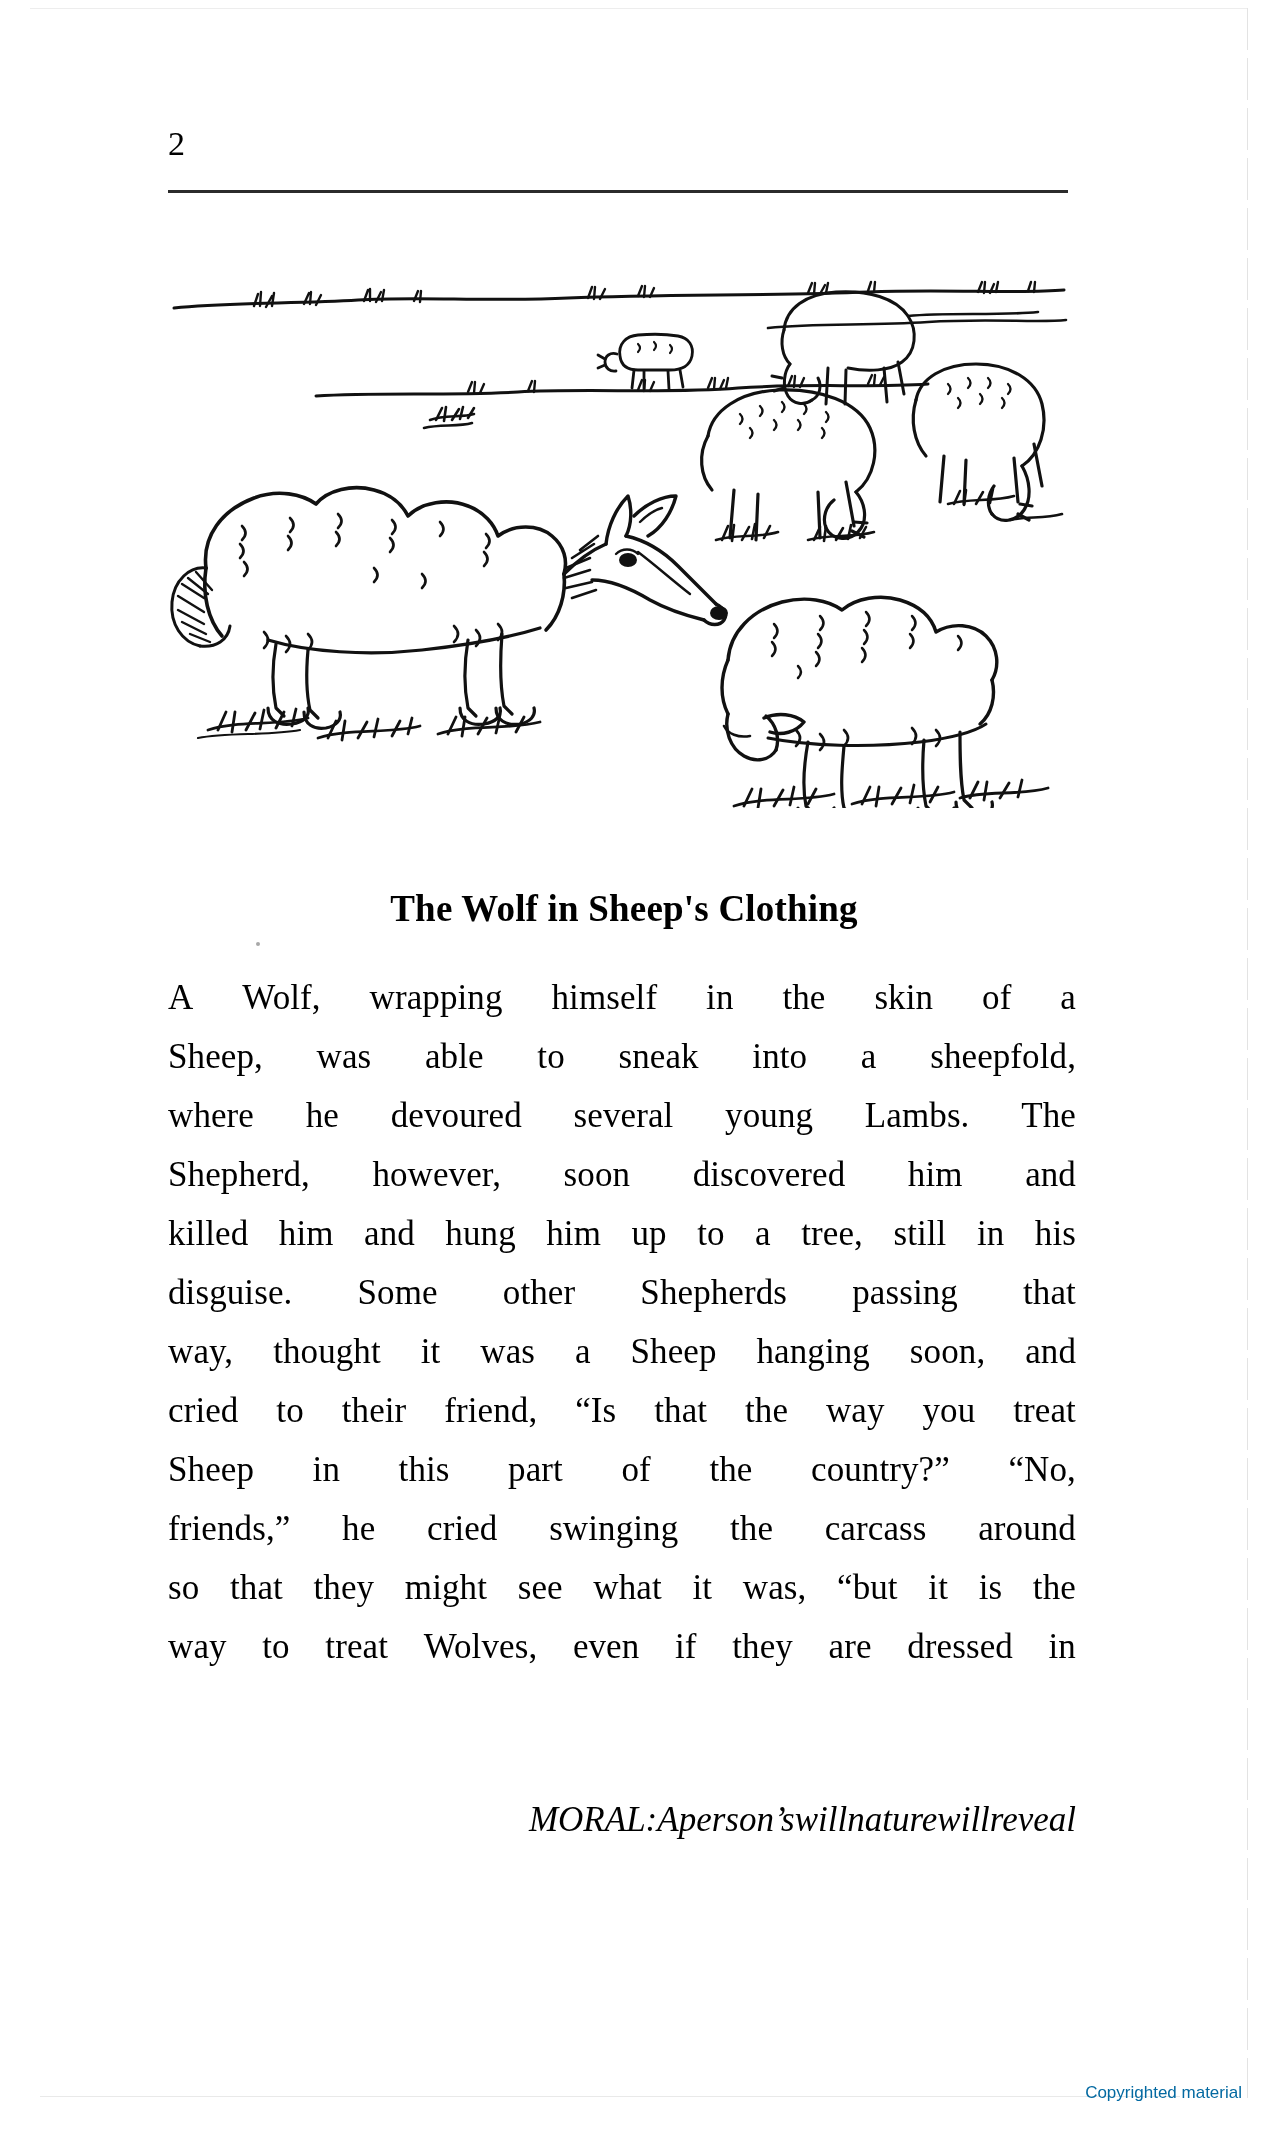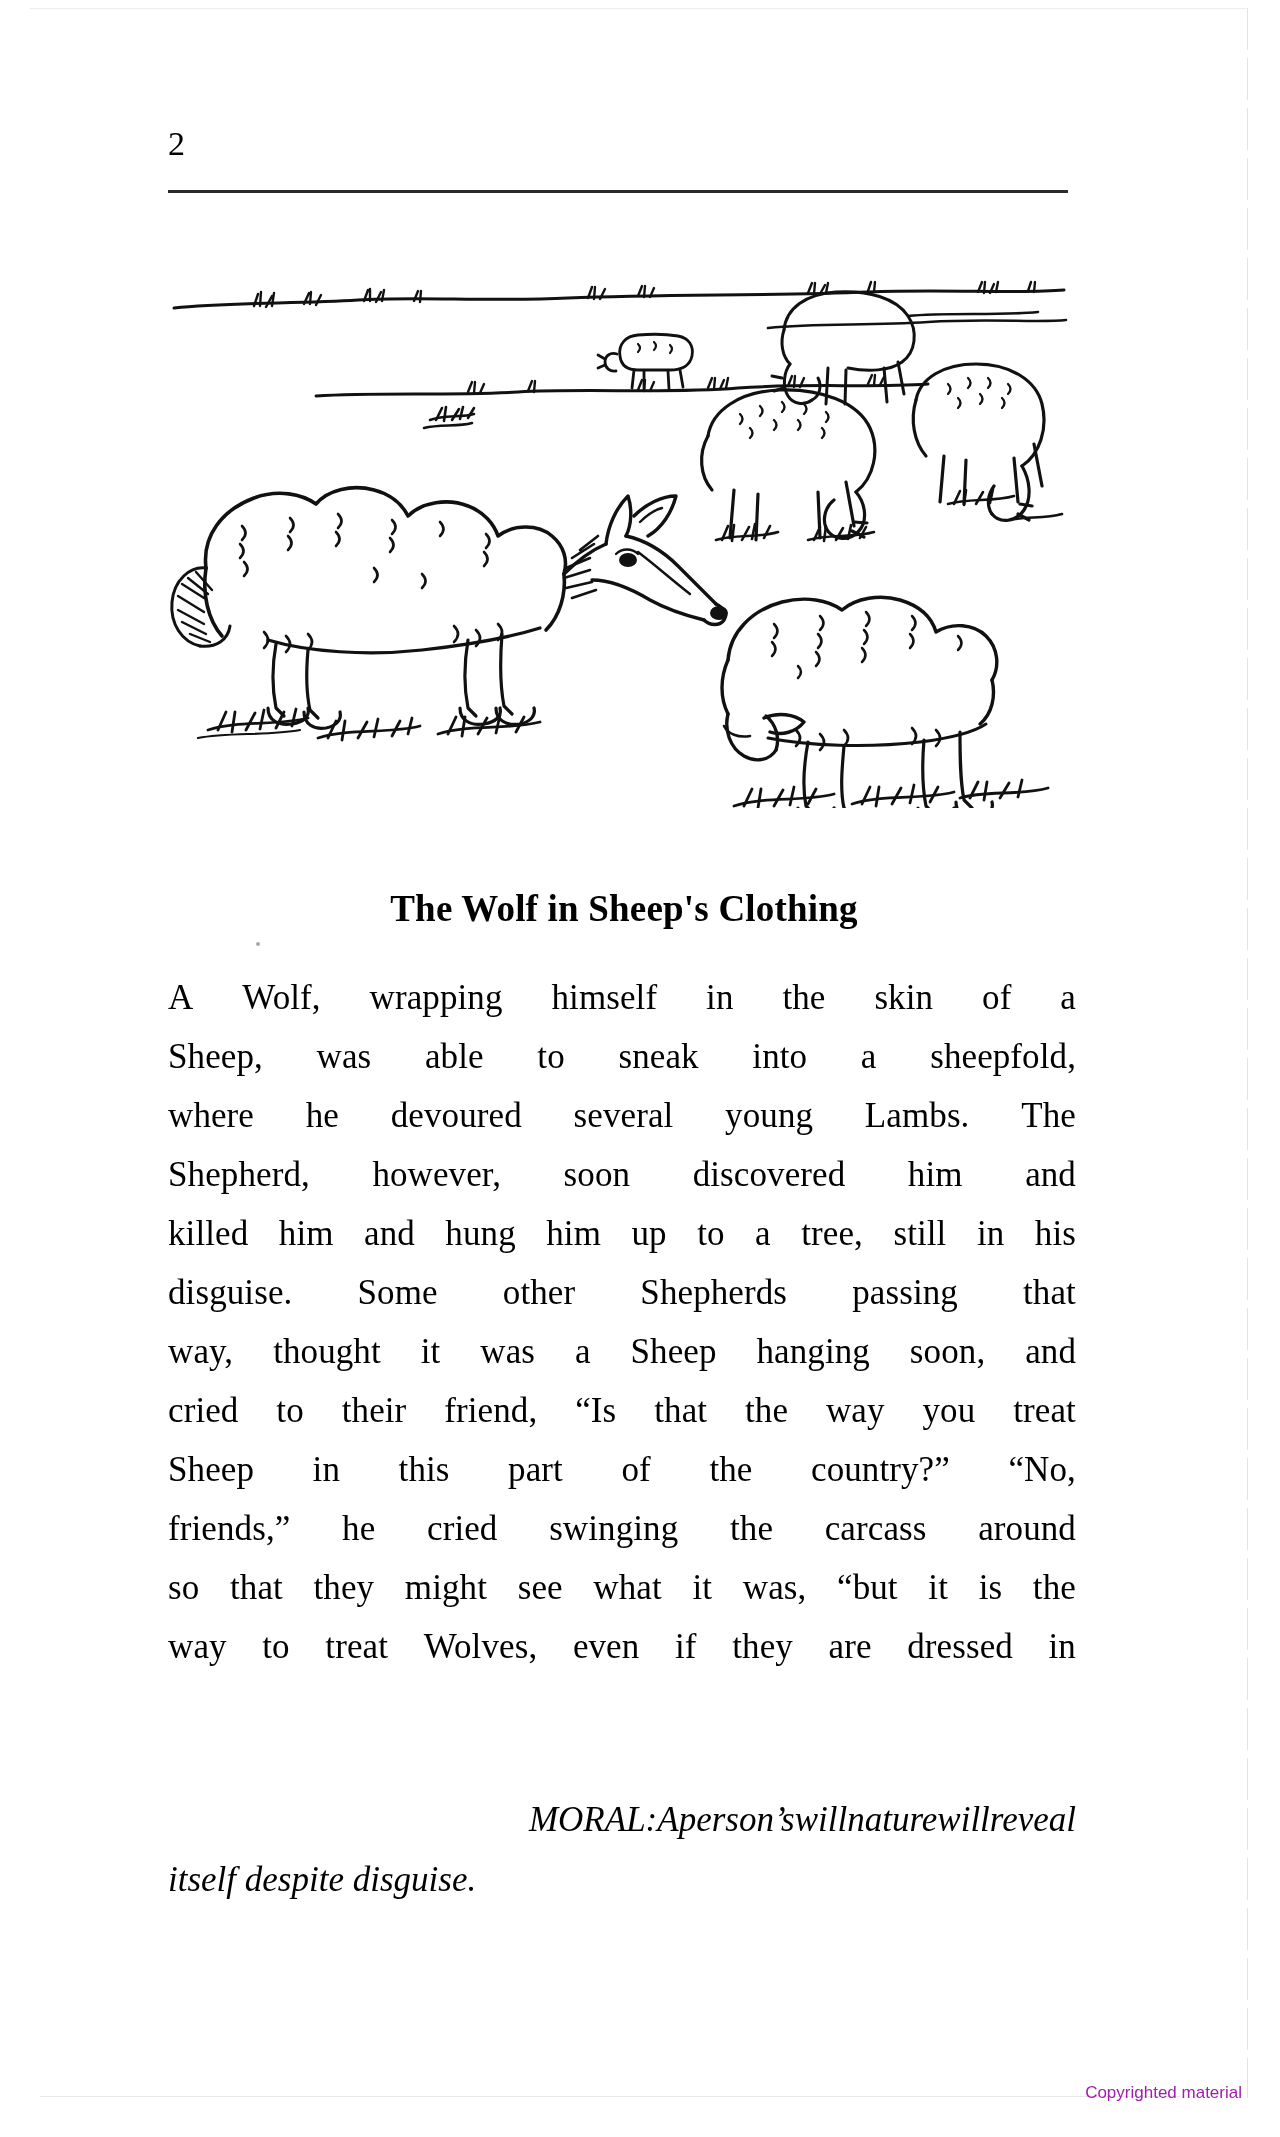--- a/index.html
+++ b/index.html
@@ -181,21 +181,21 @@
   .moral .ln.j > span { white-space: pre; }
 
   
   .copyright-note {
     position: absolute;
     right: 38px;
     bottom: 34px;
     font-family: "Liberation Sans", "DejaVu Sans", sans-serif;
     font-size: 17px;
     line-height: 20px;
-    color: #a21caf;
+    color: #0369a1;
     white-space: nowrap;
   }
 </style>
 </head>
 <body>
 
 <div class="scan-edge-top"></div>
 <div class="scan-edge-right"></div>
 <div class="scan-edge-bottom"></div>
 
@@ -602,18 +602,17 @@
   <div class="moral">
     <span class="ln j">
         <span>MORAL:</span>
         <span>A</span>
         <span>person’s</span>
         <span>will</span>
         <span>nature</span>
         <span>will</span>
         <span>reveal</span>
       </span>
-    <span class="ln">itself despite disguise.</span>
   </div>
 
 </div>
 
 <div class="copyright-note">Copyrighted material</div>
 
 </body></html>

